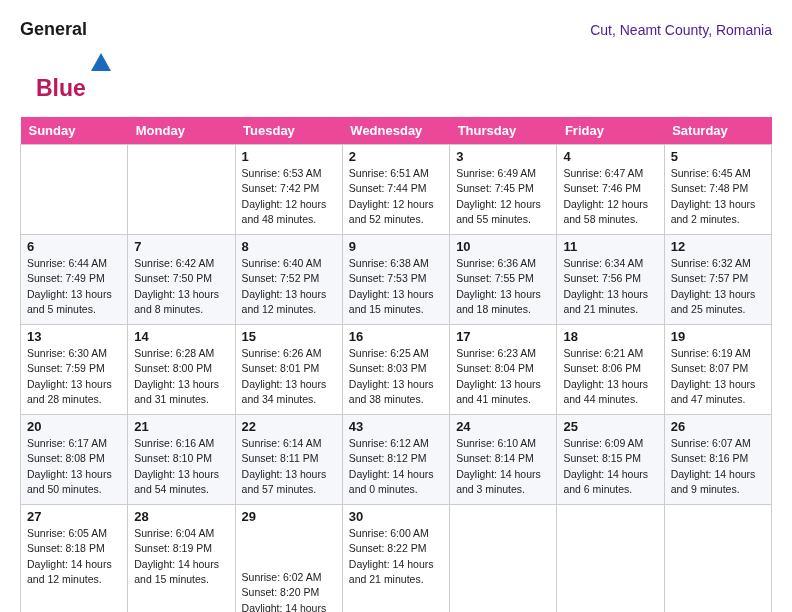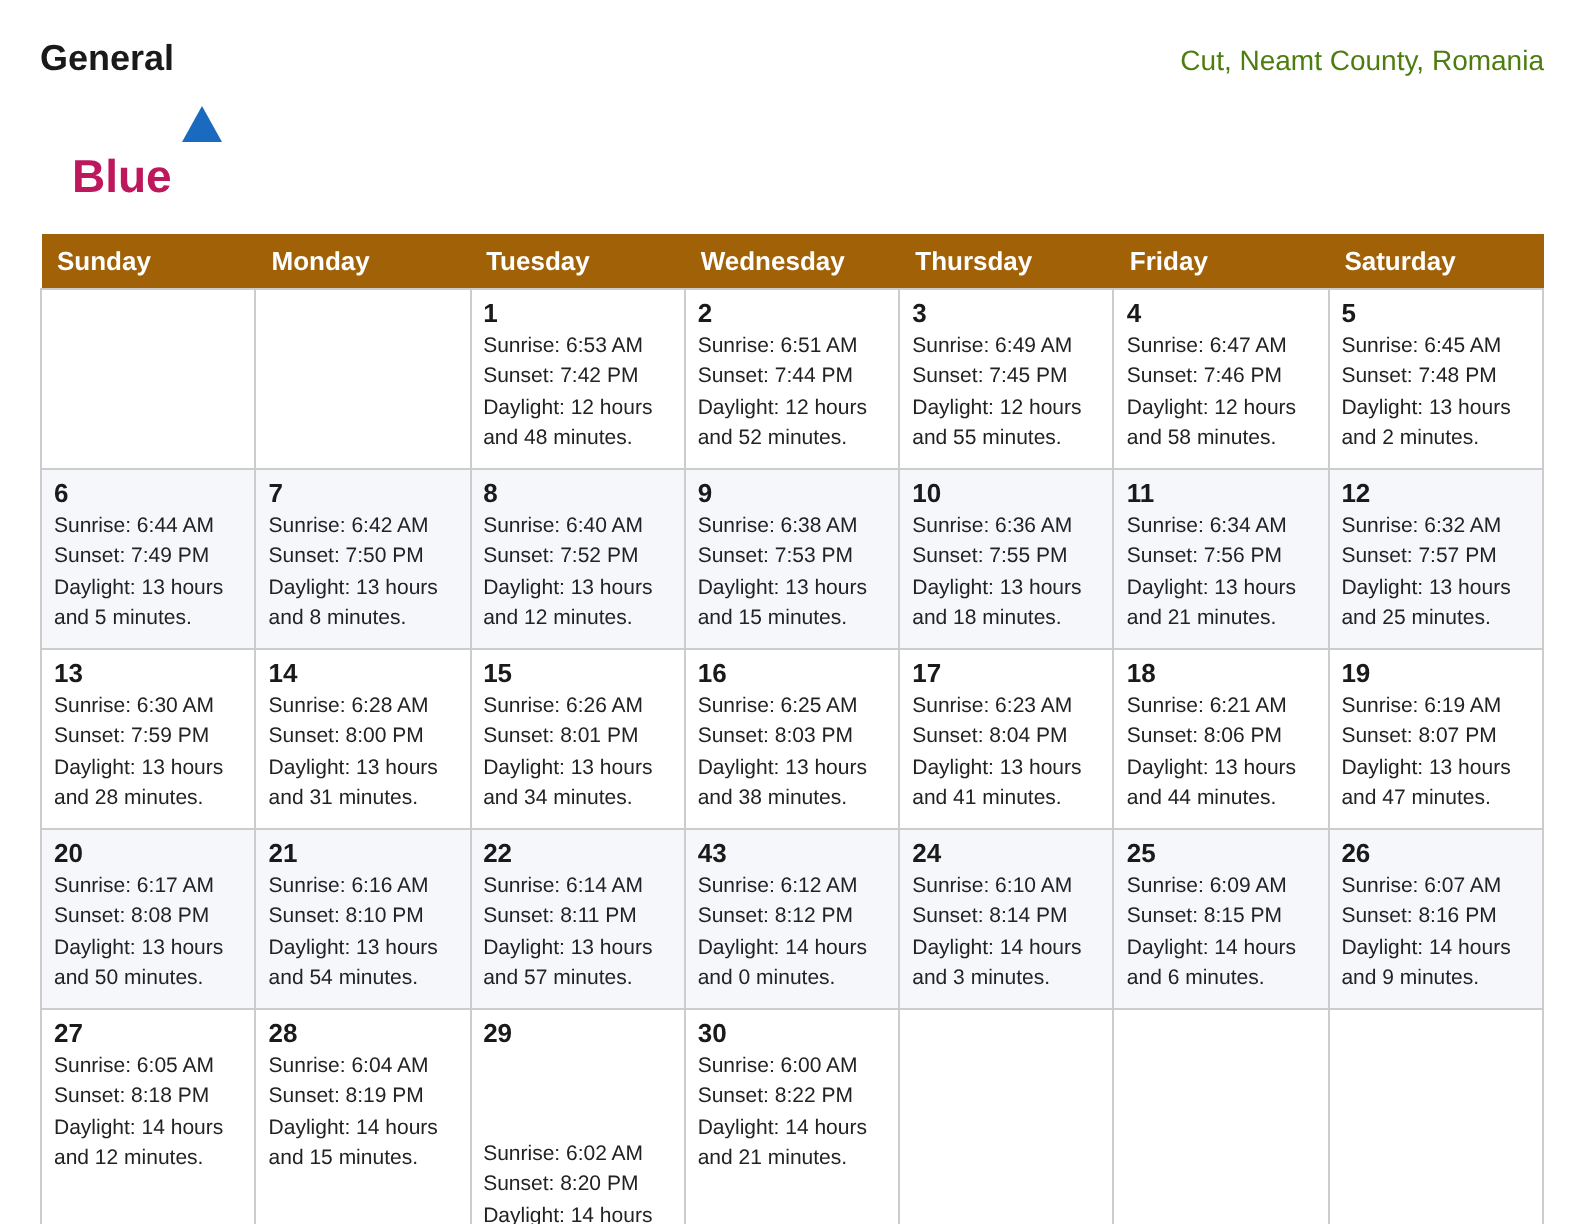--- a/index.html
+++ b/index.html
@@ -50,30 +50,30 @@
       text-align: right;
     }
     .month-title {
       font-size: 36px;
       font-weight: bold;
       color: #1a1a1a;
       line-height: 1.1;
     }
     .location-title {
       font-size: 14px;
-      color: #4d7c0f;
+      color: #4c1d95;
       margin-top: 2px;
     }
     table {
       width: 100%;
       border-collapse: collapse;
       font-size: 11px;
     }
     th {
-      background-color: #a16207;
+      background-color: #ec4899;
       color: #fff;
       padding: 6px 8px;
       text-align: left;
       font-size: 13px;
       font-weight: bold;
     }
     td {
       border: 1px solid #ccc;
       vertical-align: top;
       padding: 4px 6px;

